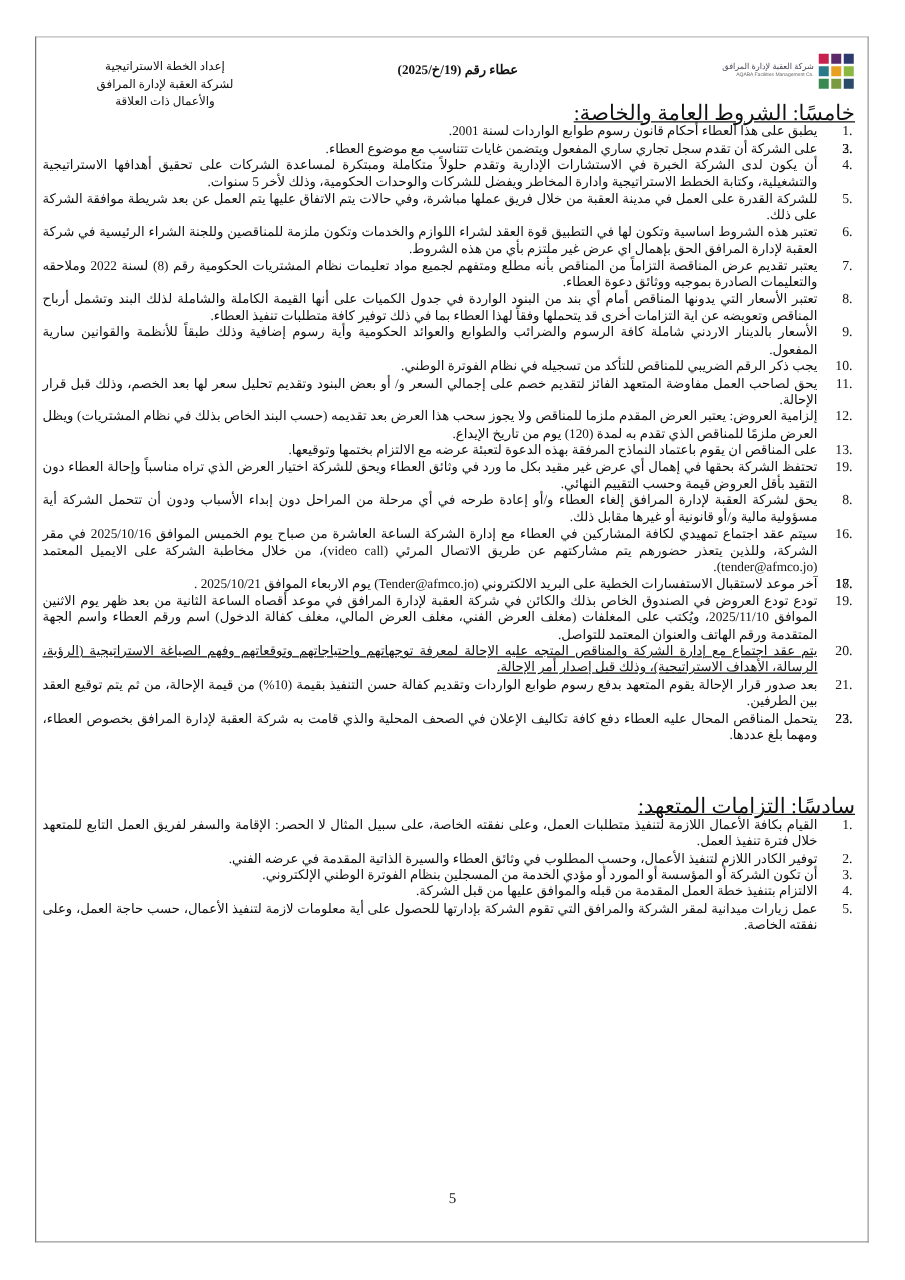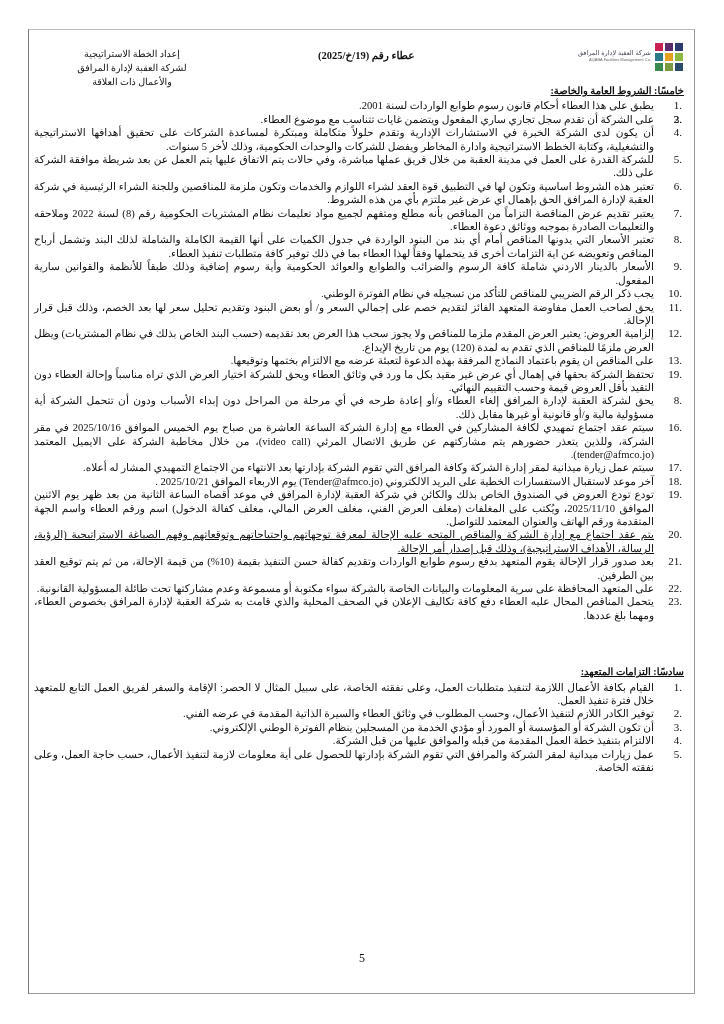--- a/index.html
+++ b/index.html
@@ -13,21 +13,21 @@
           grid-template-columns:repeat(3,8px); grid-template-rows:repeat(3,8px); gap:2px; }
   .logo span { display:block; }
   .logo-text { position:absolute; right:44px; top:20px; text-align:right; font-family:"Liberation Sans", sans-serif; }
   .logo-ar { font-size:6.5px; color:#4a4a5a; }
   .logo-en { font-size:4px; color:#666; }
   .tender-no { position:absolute; left:290px; top:20px; font-size:10.5px; font-weight:bold; direction:rtl; }
   .hdr-title { position:absolute; left:44px; top:18px; width:120px; font-size:9.5px; font-weight:normal;
                direction:rtl; text-align:center; line-height:14px; }
   .content { position:absolute; left:34px; top:84px; width:650px; direction:rtl; text-align:right;
              font-family:"Liberation Serif", serif; font-size:10.6px; line-height:13.4px; }
-  .sec-title { font-weight:bold; text-decoration:underline; font-size:10px; margin:0 0 2px 0; }
+  .sec-title { font-weight:normal; text-decoration:underline; font-size:17px; margin:0 0 2px 0; }
   ol { margin:0; padding:0 30px 0 0; list-style:none; }
   li { position:relative; text-align:justify; text-align-last:right; margin:0; }
   li .num { position:absolute; right:-28px; top:0; width:24px; text-align:left; direction:ltr; font-size:11px; }
   li.underline .txt { text-decoration:underline; }
   .section2 { margin-top:43px; }
   .page-num { position:absolute; left:0; width:724px; top:951px; text-align:center; font-size:12px; }
 </style>
 </head>
 <body>
 
@@ -65,26 +65,26 @@
       <li><span class="num">7.</span><span class="txt">يعتبر تقديم عرض المناقصة التزاماً من المناقص بأنه مطلع ومتفهم لجميع مواد تعليمات نظام المشتريات الحكومية رقم (8) لسنة 2022 وملاحقه والتعليمات الصادرة بموجبه ووثائق دعوة العطاء.</span></li>
       <li><span class="num">8.</span><span class="txt">تعتبر الأسعار التي يدونها المناقص أمام أي بند من البنود الواردة في جدول الكميات على أنها القيمة الكاملة والشاملة لذلك البند وتشمل أرباح المناقص وتعويضه عن اية التزامات أخرى قد يتحملها وفقاً لهذا العطاء بما في ذلك توفير كافة متطلبات تنفيذ العطاء.</span></li>
       <li><span class="num">9.</span><span class="txt">الأسعار بالدينار الاردني شاملة كافة الرسوم والضرائب والطوابع والعوائد الحكومية وأية رسوم إضافية وذلك طبقاً للأنظمة والقوانين سارية المفعول.</span></li>
       <li><span class="num">10.</span><span class="txt">يجب ذكر الرقم الضريبي للمناقص للتأكد من تسجيله في نظام الفوترة الوطني.</span></li>
       <li><span class="num">11.</span><span class="txt">يحق لصاحب العمل مفاوضة المتعهد الفائز لتقديم خصم على إجمالي السعر و/ أو بعض البنود وتقديم تحليل سعر لها بعد الخصم، وذلك قبل قرار الإحالة.</span></li>
       <li><span class="num">12.</span><span class="txt">إلزامية العروض: يعتبر العرض المقدم ملزما للمناقص ولا يجوز سحب هذا العرض بعد تقديمه (حسب البند الخاص بذلك في نظام المشتريات) ويظل العرض ملزمًا للمناقص الذي تقدم به لمدة (120) يوم من تاريخ الإيداع.</span></li>
       <li><span class="num">13.</span><span class="txt">على المناقص ان يقوم باعتماد النماذج المرفقة بهذه الدعوة لتعبئة عرضه مع الالتزام بختمها وتوقيعها.</span></li>
       <li><span class="num">19.</span><span class="txt">تحتفظ الشركة بحقها في إهمال أي عرض غير مقيد بكل ما ورد في وثائق العطاء ويحق للشركة اختيار العرض الذي تراه مناسباً وإحالة العطاء دون التقيد بأقل العروض قيمة وحسب التقييم النهائي.</span></li>
       <li><span class="num">8.</span><span class="txt">يحق لشركة العقبة لإدارة المرافق إلغاء العطاء و/أو إعادة طرحه في أي مرحلة من المراحل دون إبداء الأسباب ودون أن تتحمل الشركة أية مسؤولية مالية و/أو قانونية أو غيرها مقابل ذلك.</span></li>
       <li><span class="num">16.</span><span class="txt">سيتم عقد اجتماع تمهيدي لكافة المشاركين في العطاء مع إدارة الشركة الساعة العاشرة من صباح يوم الخميس الموافق 2025/10/16 في مقر الشركة، وللذين يتعذر حضورهم يتم مشاركتهم عن طريق الاتصال المرئي (video call)، من خلال مخاطبة الشركة على الايميل المعتمد (tender@afmco.jo).</span></li>
-      <li><span class="num">17.</span><span class="txt">سيتم عمل زيارة ميدانية لمقر إدارة الشركة وكافة المرافق التي تقوم الشركة بإدارتها بعد الانتهاء من الاجتماع التمهيدي المشار له أعلاه.</span></li>
+      <li><span class="num">17.</span></li>
       <li><span class="num">18.</span><span class="txt">آخر موعد لاستقبال الاستفسارات الخطية على البريد الالكتروني (Tender@afmco.jo) يوم الاربعاء الموافق 2025/10/21 .</span></li>
       <li><span class="num">19.</span><span class="txt">تودع تودع العروض في الصندوق الخاص بذلك والكائن في شركة العقبة لإدارة المرافق في موعد أقصاه الساعة الثانية من بعد ظهر يوم الاثنين الموافق 2025/11/10، ويُكتب على المغلفات (مغلف العرض الفني، مغلف العرض المالي، مغلف كفالة الدخول) اسم ورقم العطاء واسم الجهة المتقدمة ورقم الهاتف والعنوان المعتمد للتواصل.</span></li>
       <li class="underline"><span class="num">20.</span><span class="txt">يتم عقد اجتماع مع إدارة الشركة والمناقص المتجه عليه الإحالة لمعرفة توجهاتهم واحتياجاتهم وتوقعاتهم وفهم الصياغة الاستراتيجية (الرؤية، الرسالة، الأهداف الاستراتيجية)، وذلك قبل إصدار أمر الإحالة.</span></li>
       <li><span class="num">21.</span><span class="txt">بعد صدور قرار الإحالة يقوم المتعهد بدفع رسوم طوابع الواردات وتقديم كفالة حسن التنفيذ بقيمة (10%) من قيمة الإحالة، من ثم يتم توقيع العقد بين الطرفين.</span></li>
-      <li><span class="num">22.</span><span class="txt">على المتعهد المحافظة على سرية المعلومات والبيانات الخاصة بالشركة سواء مكتوبة أو مسموعة وعدم مشاركتها تحت طائلة المسؤولية القانونية.</span></li>
+      <li><span class="num">22.</span></li>
       <li><span class="num">23.</span><span class="txt">يتحمل المناقص المحال عليه العطاء دفع كافة تكاليف الإعلان في الصحف المحلية والذي قامت به شركة العقبة لإدارة المرافق بخصوص العطاء، ومهما بلغ عددها.</span></li>
     </ol>
 
   <div class="section2">
     <div class="sec-title">سادسًا: التزامات المتعهد:</div>
     <ol id="list6">
         <li><span class="num">1.</span><span class="txt">القيام بكافة الأعمال اللازمة لتنفيذ متطلبات العمل، وعلى نفقته الخاصة، على سبيل المثال لا الحصر: الإقامة والسفر لفريق العمل التابع للمتعهد خلال فترة تنفيذ العمل.</span></li>
         <li><span class="num">2.</span><span class="txt">توفير الكادر اللازم لتنفيذ الأعمال، وحسب المطلوب في وثائق العطاء والسيرة الذاتية المقدمة في عرضه الفني.</span></li>
         <li><span class="num">3.</span><span class="txt">أن تكون الشركة أو المؤسسة أو المورد أو مؤدي الخدمة من المسجلين بنظام الفوترة الوطني الإلكتروني.</span></li>
         <li><span class="num">4.</span><span class="txt">الالتزام بتنفيذ خطة العمل المقدمة من قبله والموافق عليها من قبل الشركة.</span></li>

